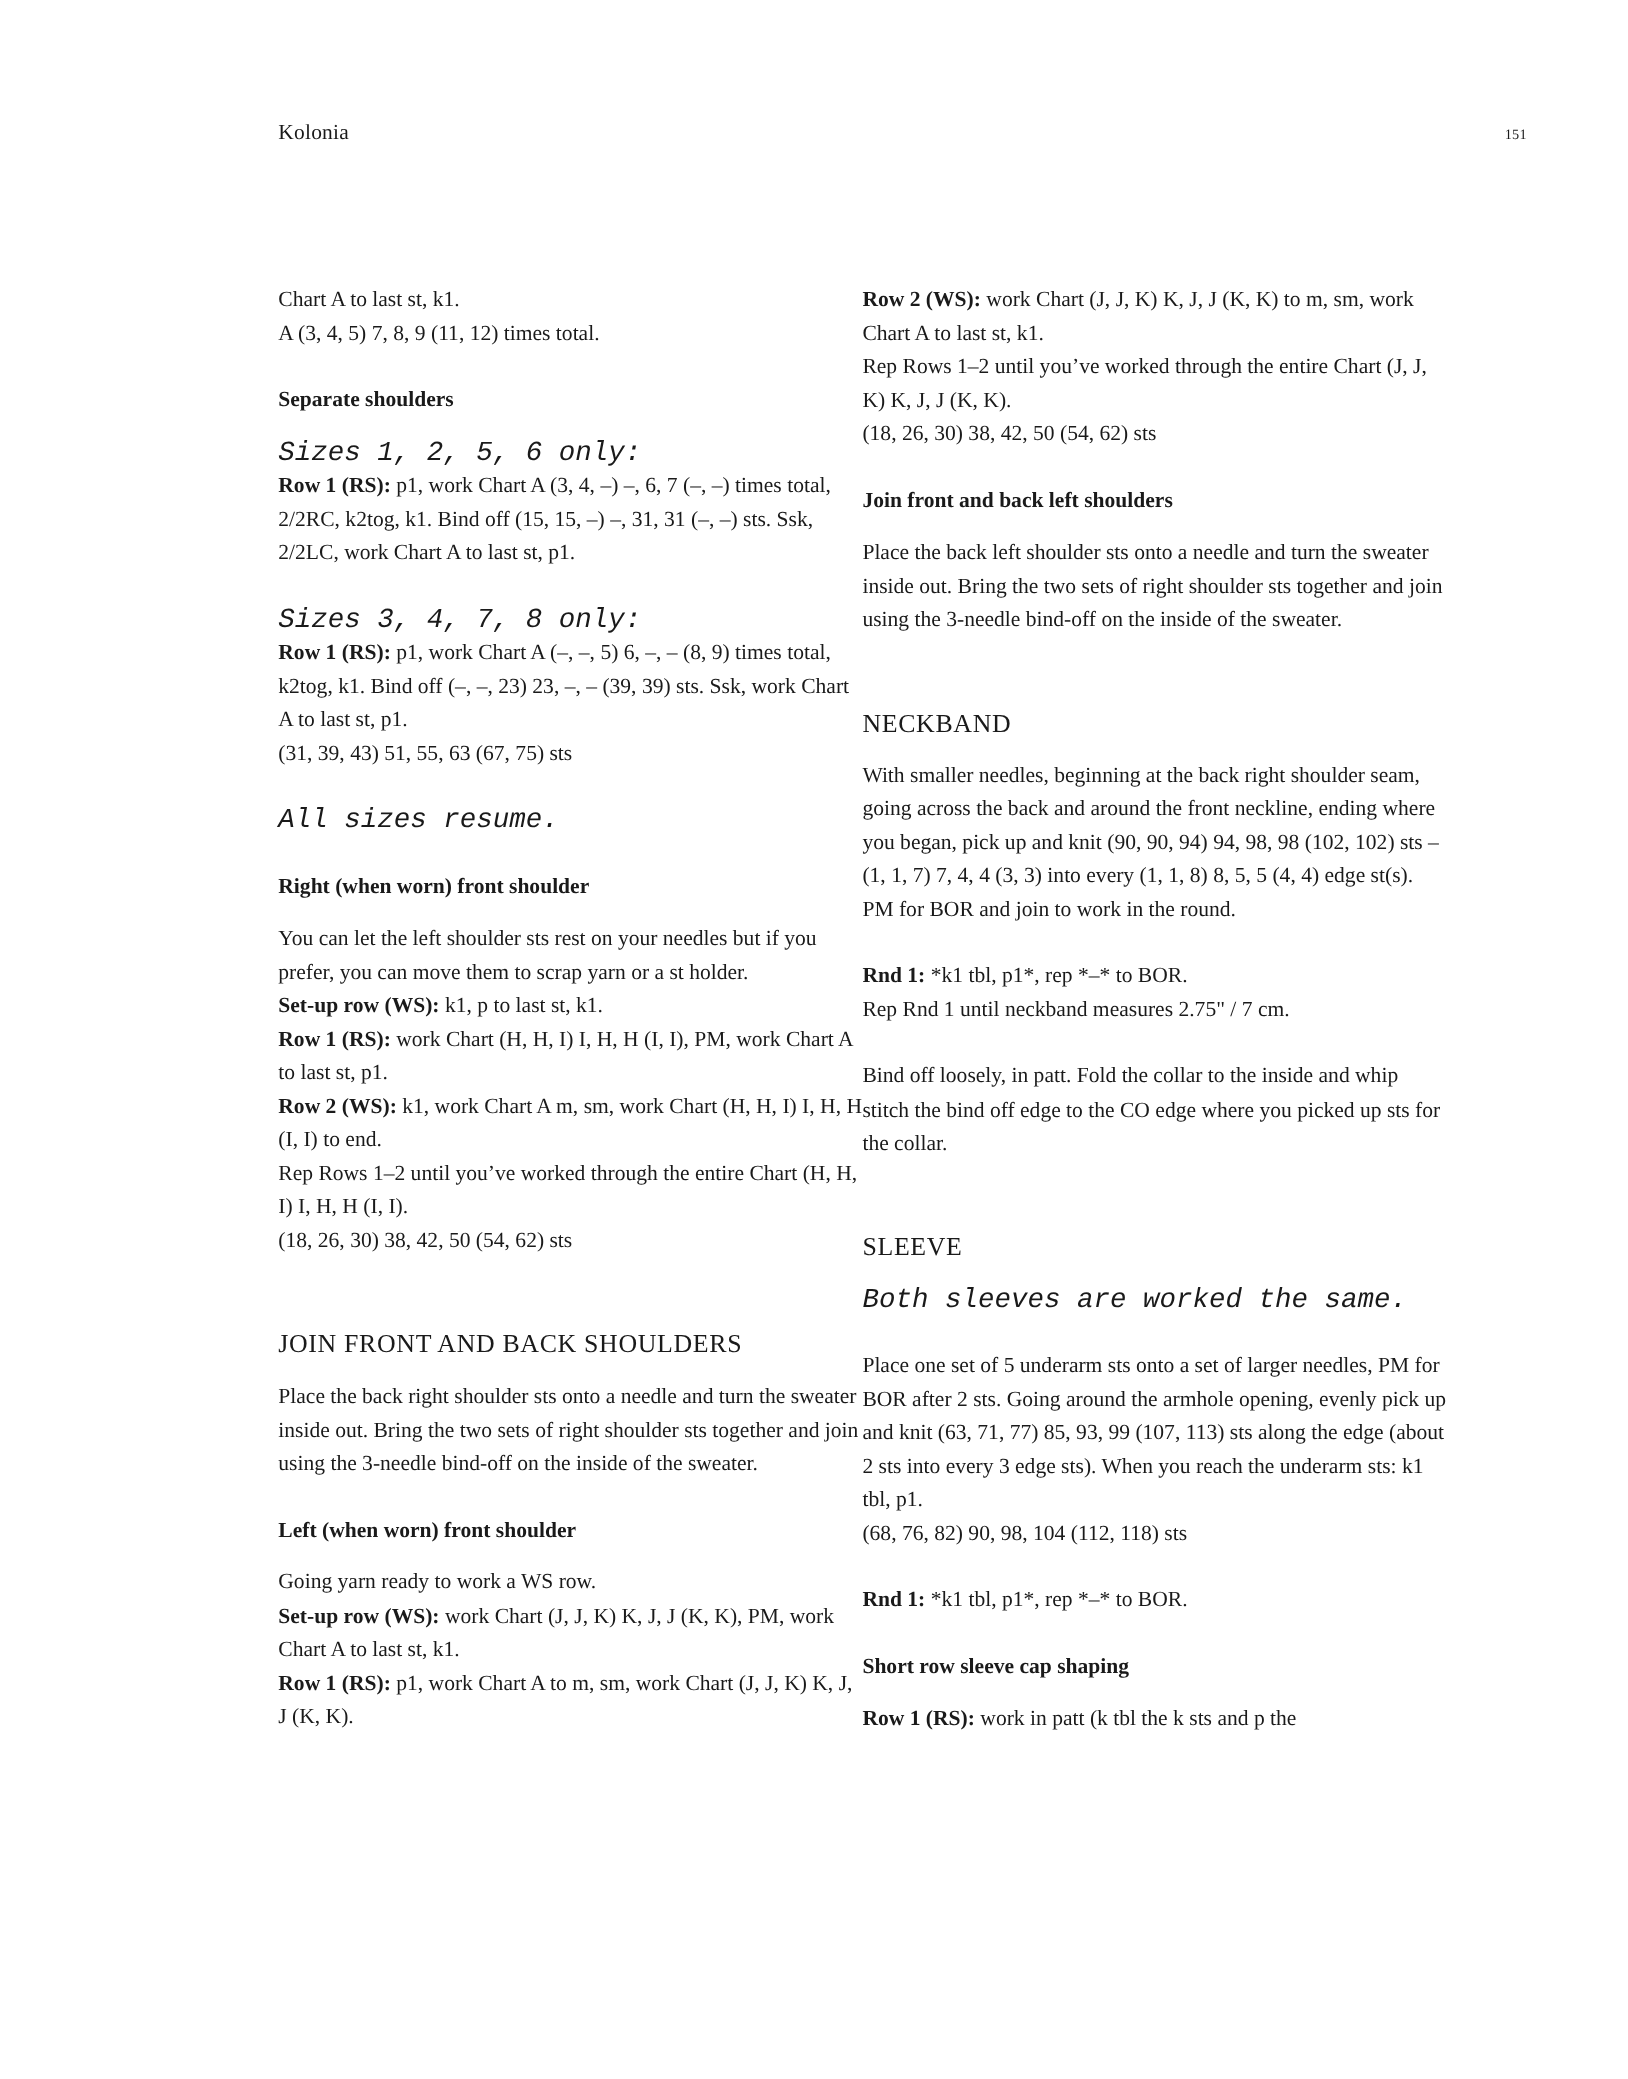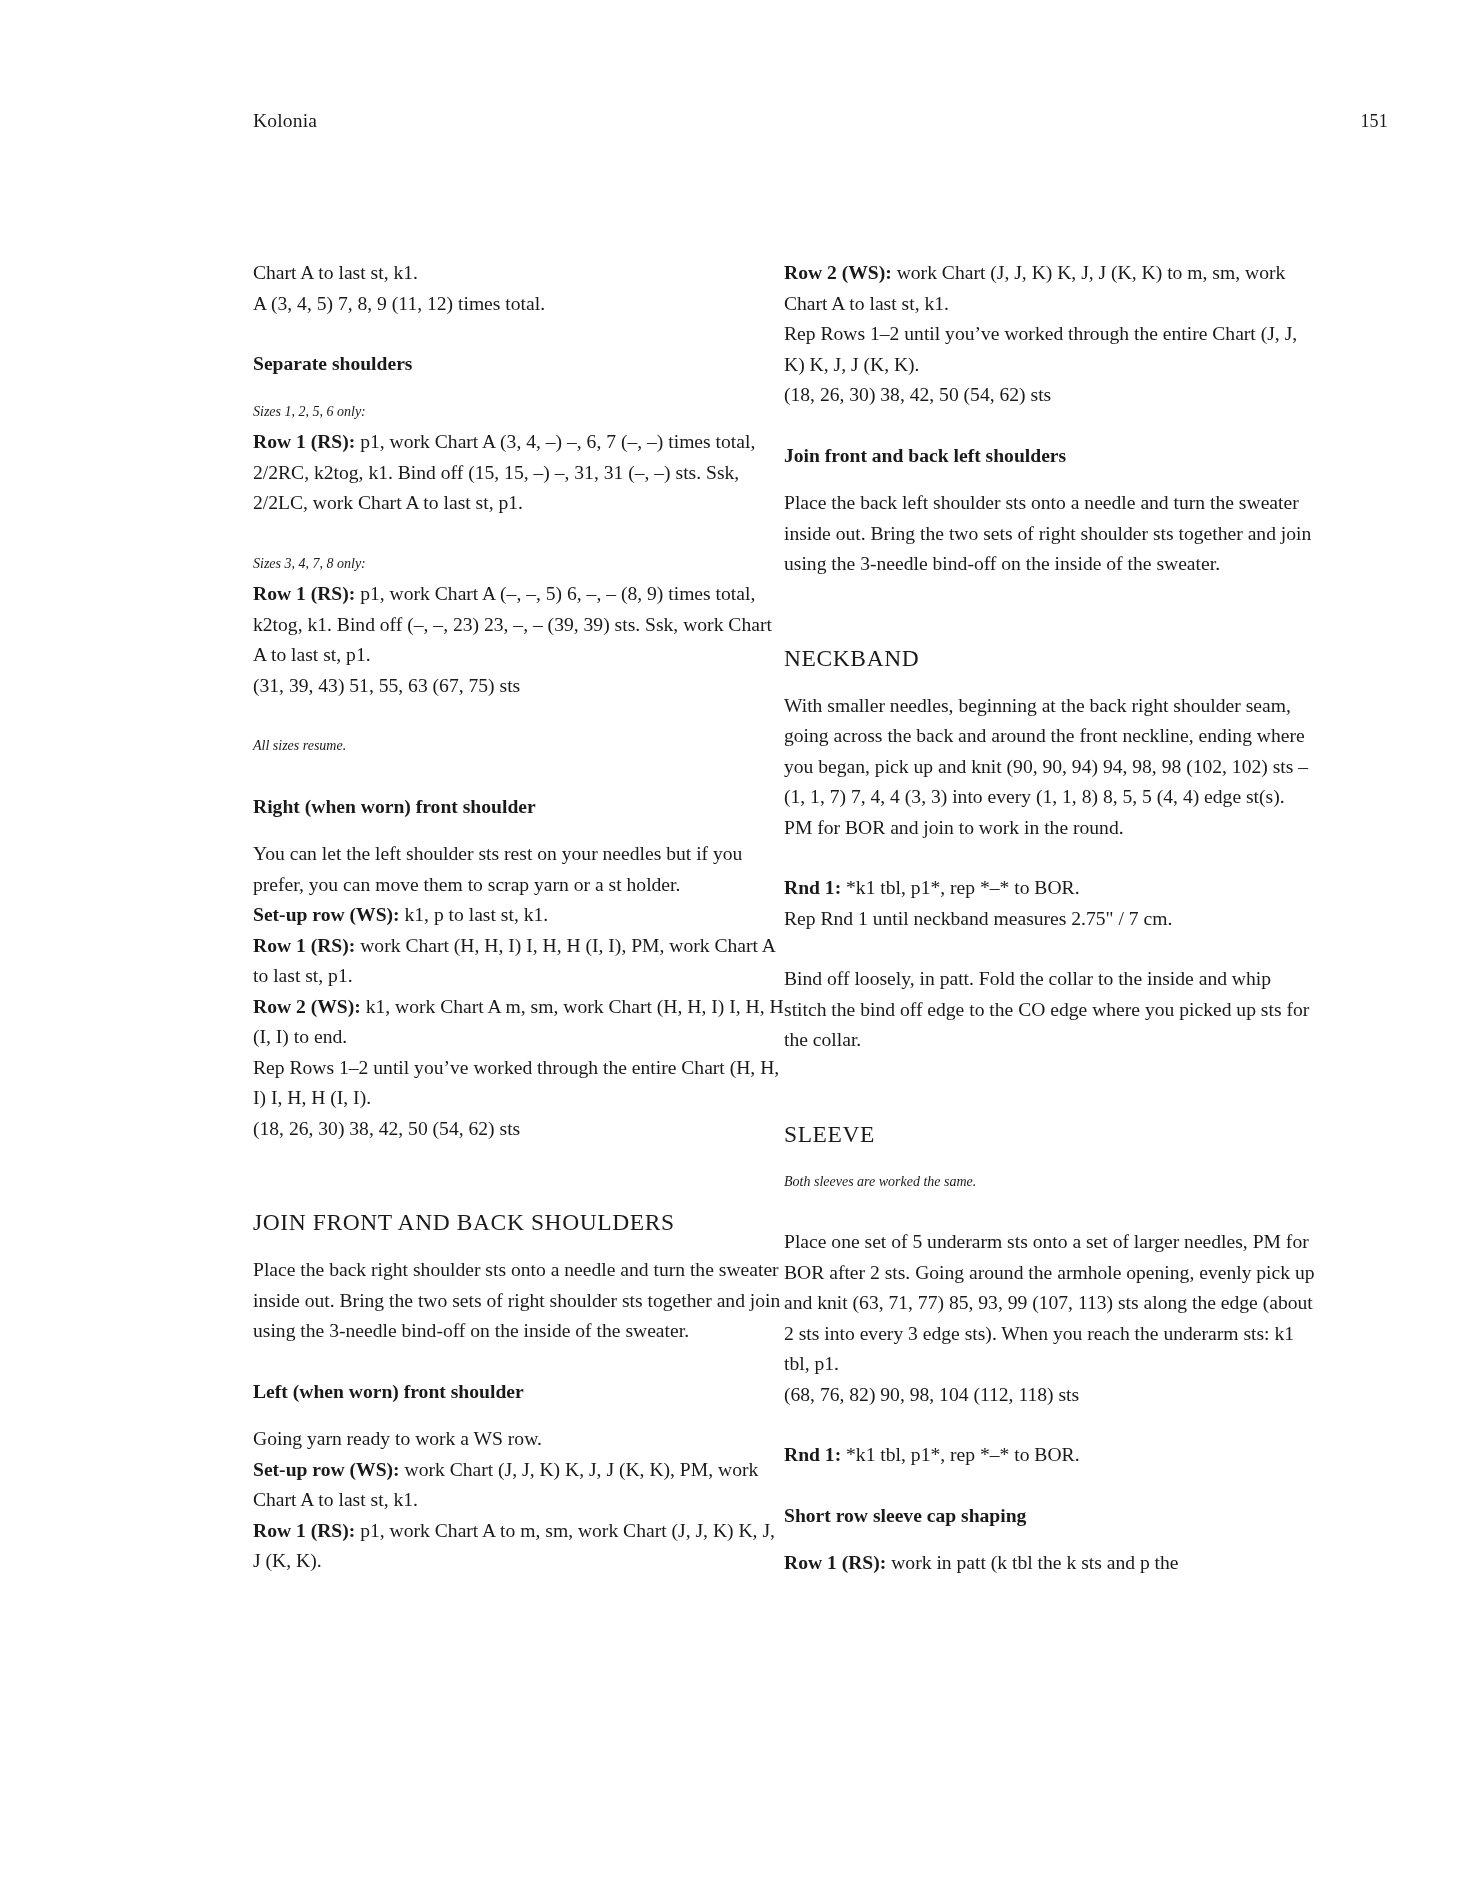--- a/index.html
+++ b/index.html
@@ -30,21 +30,21 @@
     top: 110px;
     width: 1135px;
     display: flex;
     justify-content: space-between;
     align-items: baseline;
     font-size: 19.5px;
     letter-spacing: 0.2px;
     color: #1a1a1a;
   }
   .running-head .folio {
-    font-size: 18px;
+    font-size: 13px;
     text-align: right;
   }
   .columns {
     position: absolute;
     left: 253px;
     top: 258px;
     width: 1140px;
     display: flex;
   }
   .col {
@@ -68,23 +68,24 @@
   }
   .section-head {
     font-size: 23.5px;
     line-height: 32px;
     letter-spacing: 0.6px;
     margin: 0;
     font-weight: normal;
   }
   .italic-note {
     font-style: italic;
-    font-size: 14px;
+    font-size: 25px;
     line-height: 30.5px;
     margin: 0;
+    font-family: Liberation Mono, monospace;
   }
   b.lead { font-weight: bold; }
 </style>
 </head>
 <body>
 
 <div class="page">
 
   <div class="running-head">
     <span>Kolonia</span>

